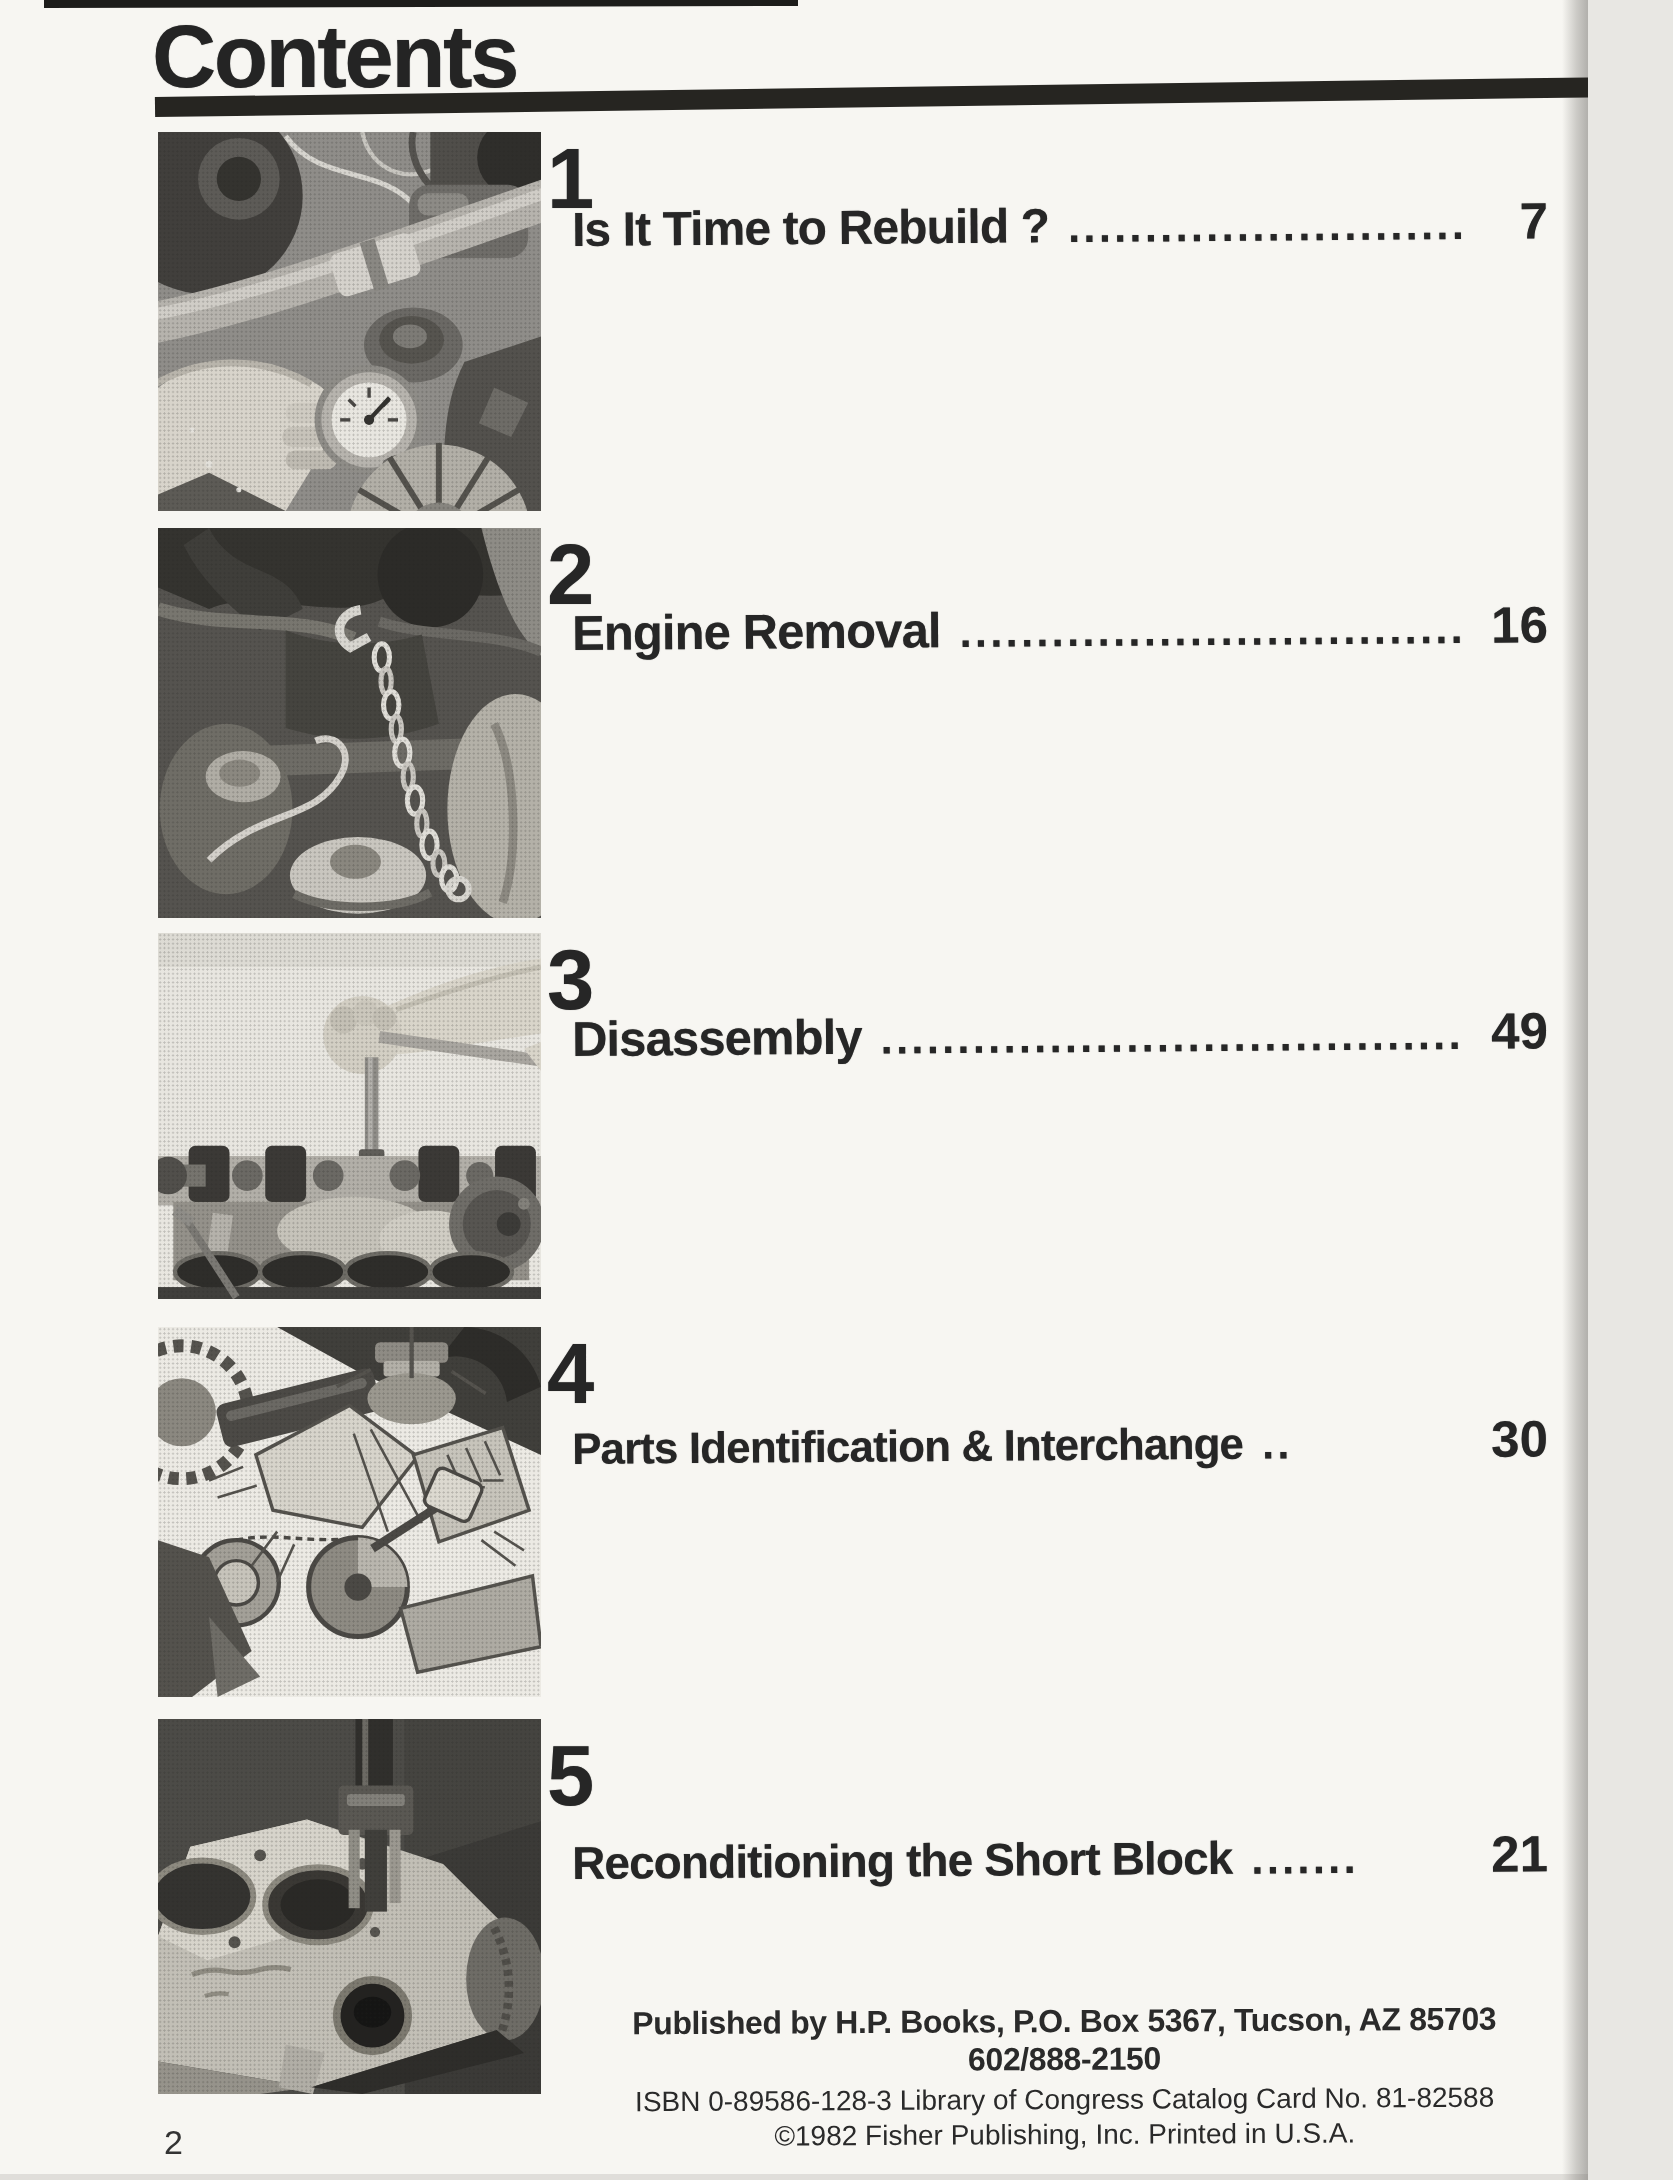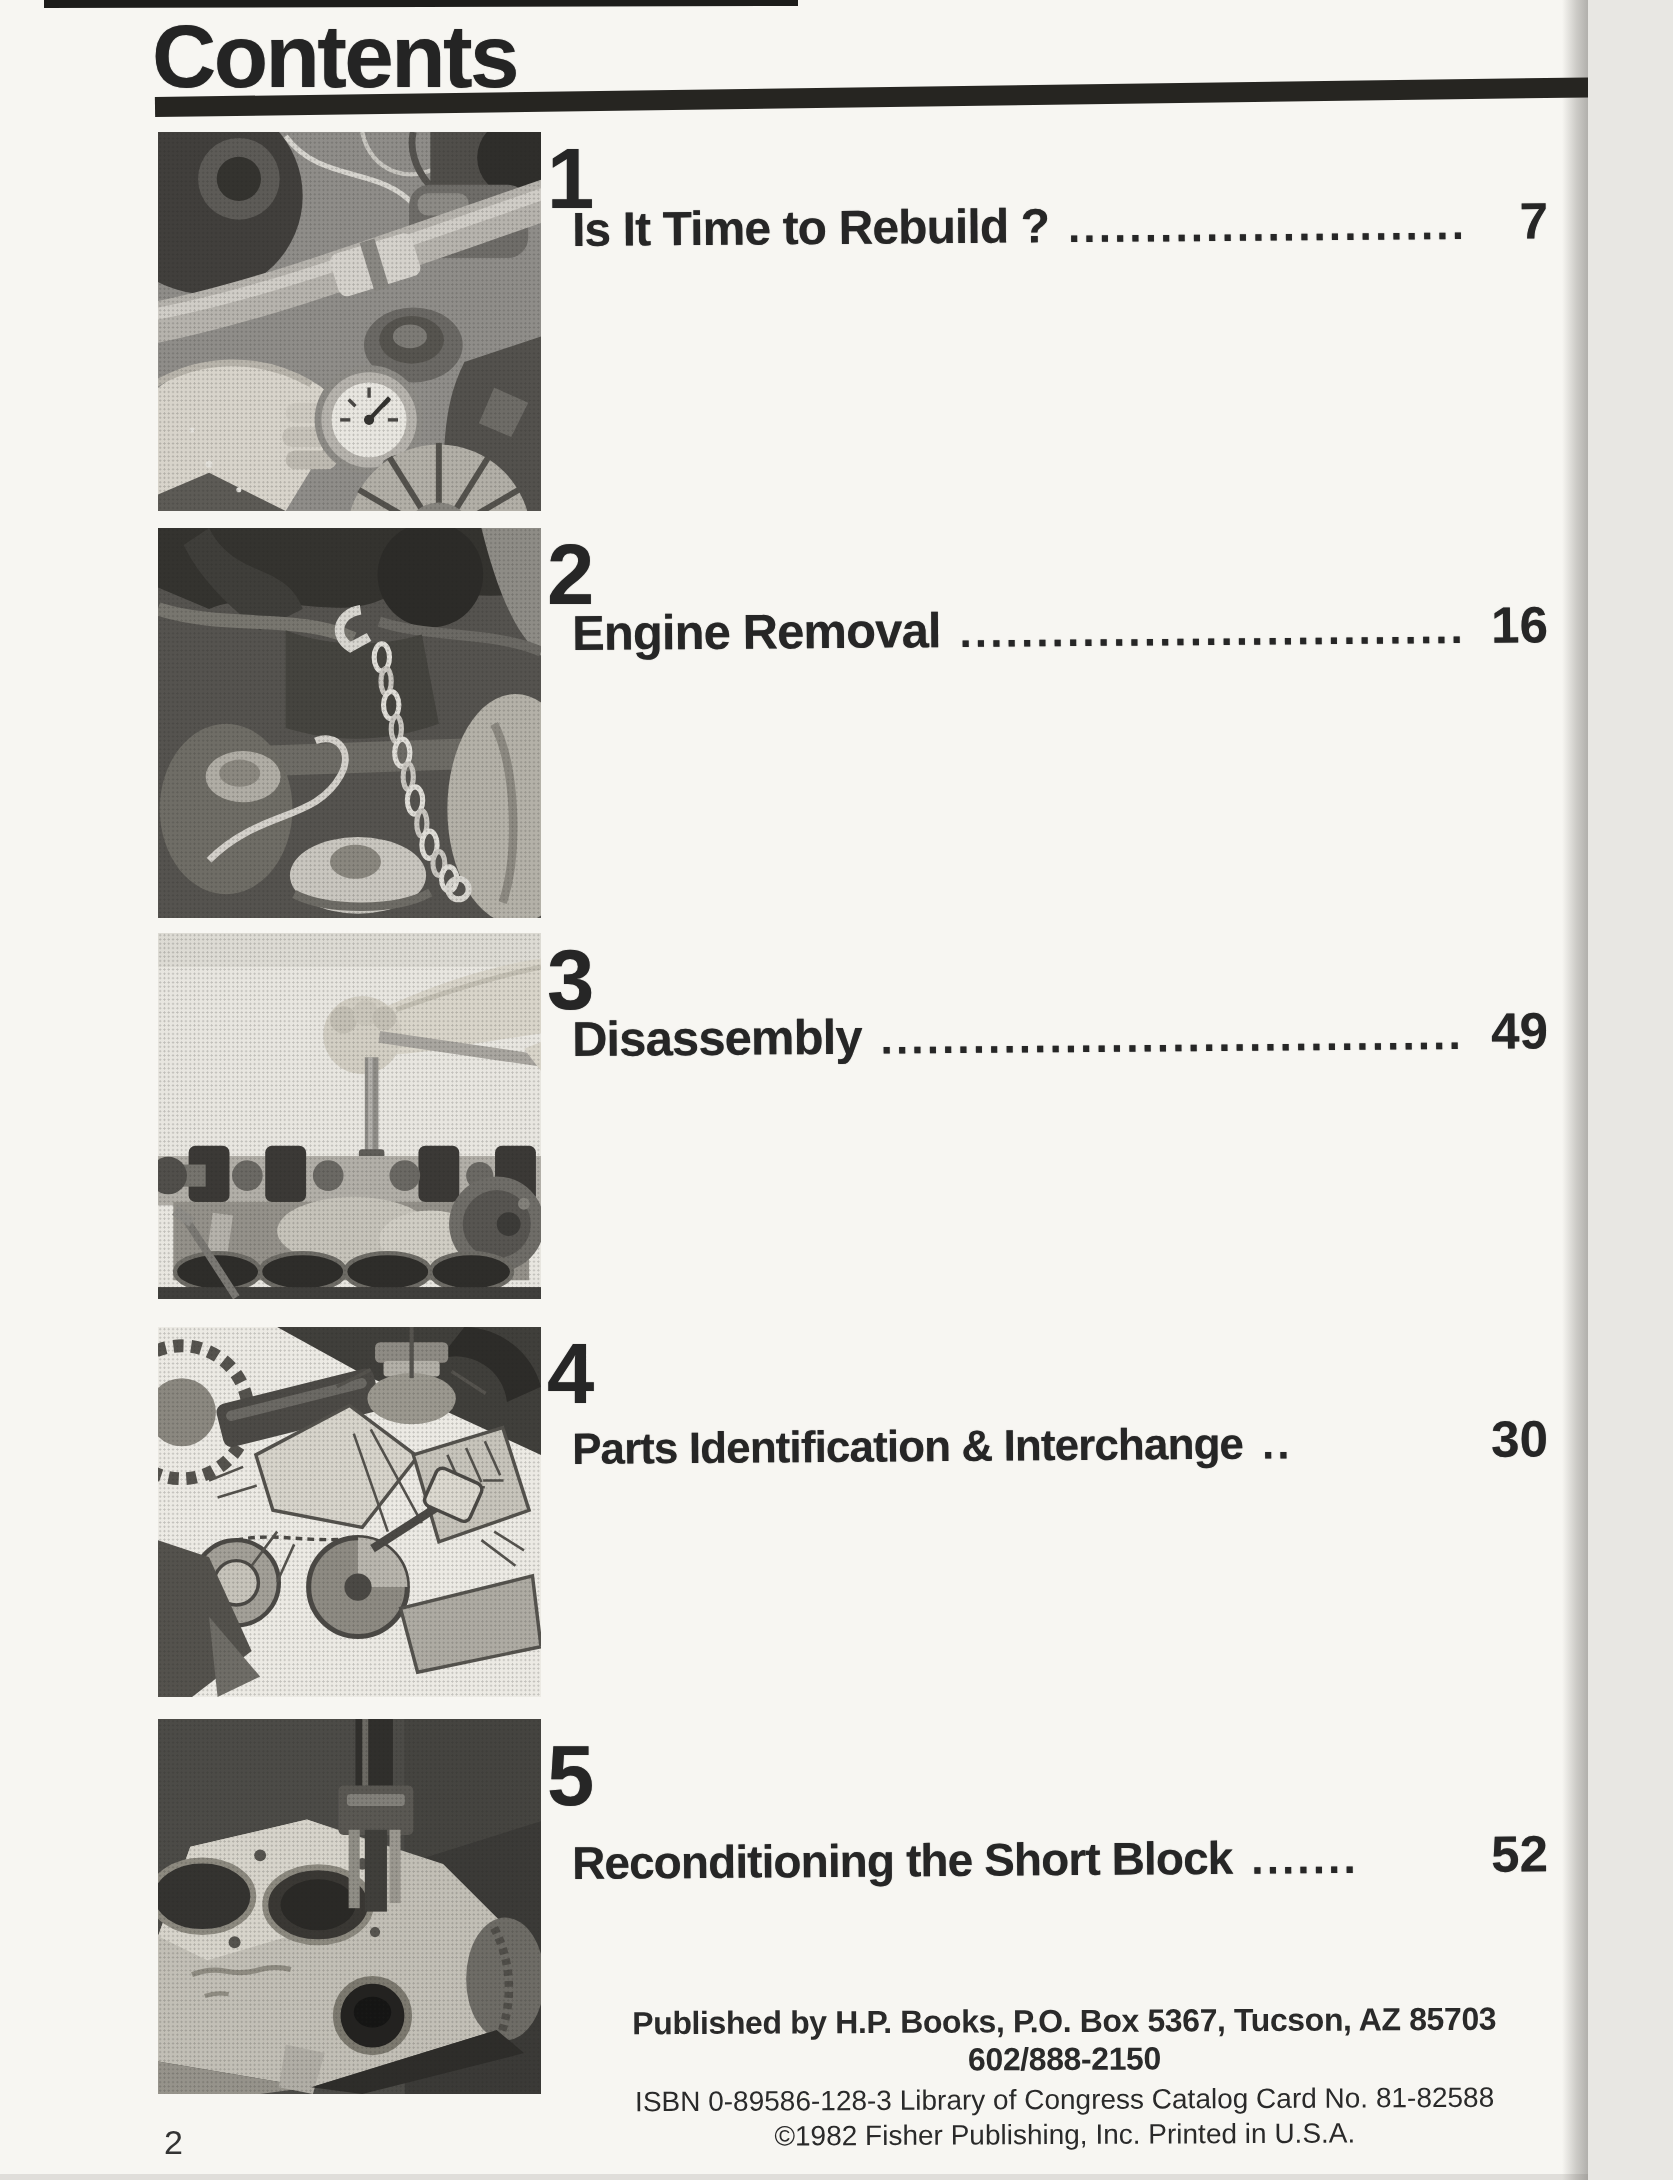--- a/index.html
+++ b/index.html
@@ -310,21 +310,21 @@
         <path d="M0,402 L180,432 L120,440 L0,440 Z" fill="#96938b"></path>
         <path d="M150,382 l46,10 -14,48 -40,-8 Z" fill="#b1aea6"></path>
         <path d="M180,432 L398,365 L430,392 L240,440 Z" fill="#2e2d2a"></path>
       </svg>
       <div class="ht"></div>
     </figure>
     <div class="chap-num">5</div>
     <div class="chap-row">
       <span class="chap-title">Reconditioning the Short Block</span>
       <span class="leader">.......</span>
-      <span class="chap-page">52</span>
+      <span class="chap-page">21</span>
     </div>
   </section>
 
   <div class="publisher">
     <div class="pub-bold">Published by H.P. Books, P.O. Box 5367, Tucson, AZ 85703</div>
     <div class="pub-bold">602/888-2150</div>
     <div class="pub-reg pub-gap">ISBN 0-89586-128-3 Library of Congress Catalog Card No. 81-82588</div>
     <div class="pub-reg">©1982 Fisher Publishing, Inc. Printed in U.S.A.</div>
   </div>
 

